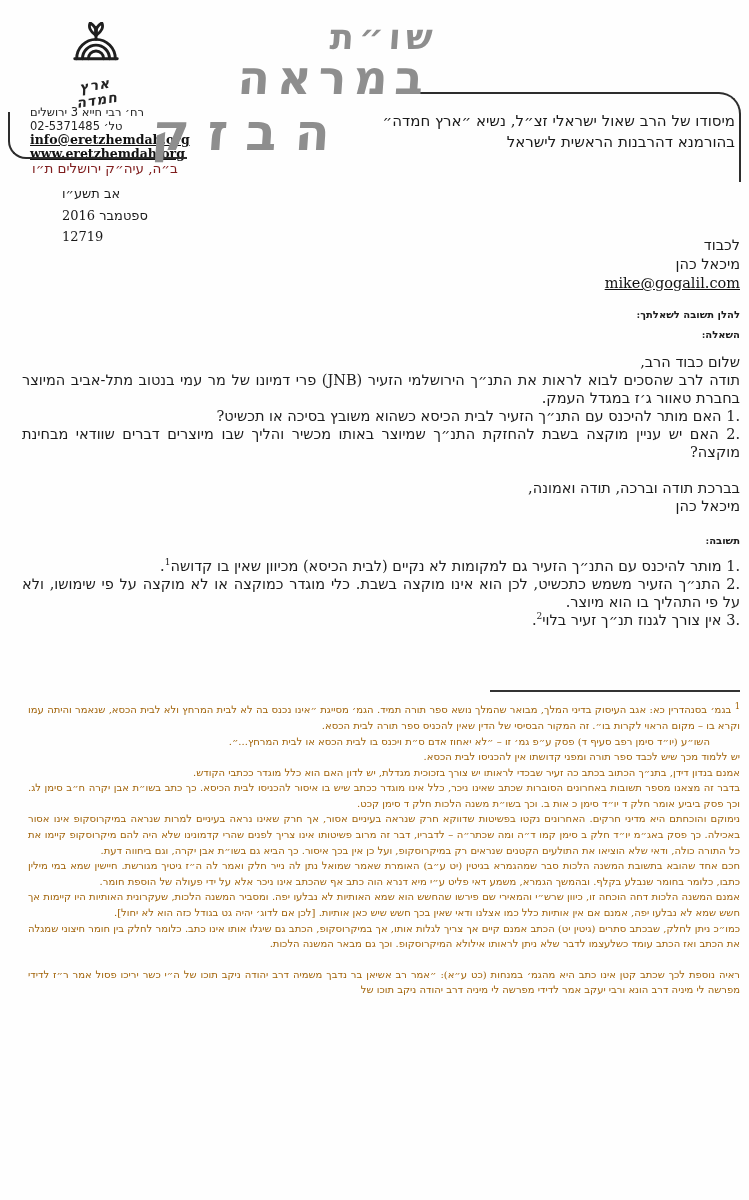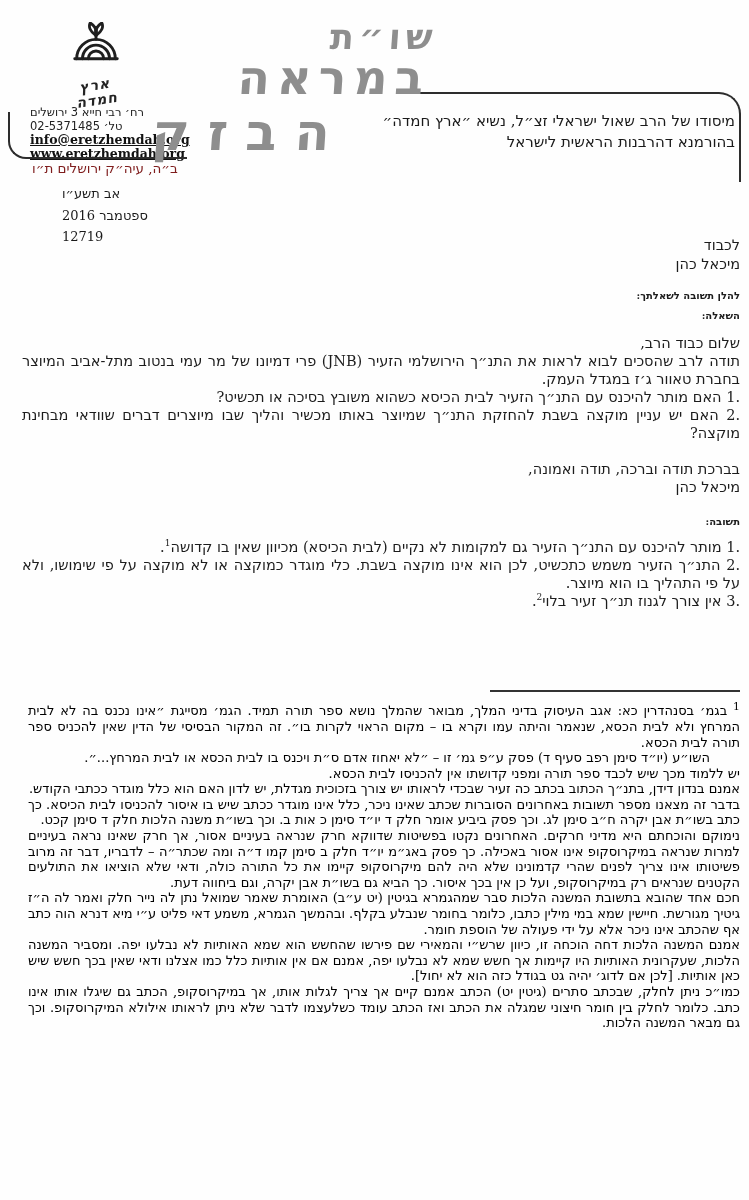--- a/index.html
+++ b/index.html
@@ -62,21 +62,21 @@
   .email{direction:ltr;unicode-bidi:embed;text-decoration:underline;color:#111;}
   .h-u{font-weight:bold;font-size:10px;line-height:20px;}
   .sp8{height:8px;} .sp12{height:12px;} .sp16{height:16px;} .sp18{height:18px;} .sp6{height:6px;}
   .num{direction:ltr;unicode-bidi:embed;}
   sup.fnref{font-size:9px;line-height:0;}
   
   .fn-sep{position:absolute;right:9px;top:690px;width:250px;border-top:2px solid #333;}
   .footnotes{
     position:absolute;left:28px;right:9px;top:699px;
     direction:rtl;text-align:justify;
-    font-size:13px;line-height:15.6px;color:#000000;
+    font-size:10px;line-height:15.6px;color:#a16207;
   }
   .footnotes p{margin:0;}
   .footnotes p.indent{text-indent:30px;}
   .footnotes p.gap{margin-top:15px;}
 </style>
 </head>
 <body>
 
 <div class="page">
 
@@ -123,20 +123,21 @@
     <div>אב תשע״ו</div>
     <div>ספטמבר 2016</div>
     <div>12719</div>
   </div>
 
   <div class="body">
 
     <div class="recipient">
       <p>לכבוד</p>
       <p>מיכאל כהן</p>
+      <p><span class="email">mike@gogalil.com</span></p>
     </div>
 
     <div class="sp12"></div>
 
     <p class="h-u">להלן תשובה לשאלתך:</p>
     <p class="h-u">השאלה:</p>
 
     <div class="sp8"></div>
 
     <p>שלום כבוד הרב,</p>
@@ -167,15 +168,16 @@
   <div class="footnotes">
     <p><sup>1</sup> <span>בגמ׳ בסנהדרין כא: אגב העיסוק בדיני המלך, מבואר שהמלך נושא ספר תורה תמיד. הגמ׳ מסייגת ״אינו נכנס בה לא לבית המרחץ ולא לבית הכסא, שנאמר והיתה עמו וקרא בו – מקום הראוי לקרות בו״. זה המקור הבסיסי של הדין שאין להכניס ספר תורה לבית הכסא.</span></p>
     <p class="indent">השו״ע (יו״ד סימן רפב סעיף ד) פסק ע״פ גמ׳ זו – ״לא יאחוז אדם ס״ת ויכנס בו לבית הכסא או לבית המרחץ...״.</p>
     <p>יש ללמוד מכך שיש לכבד ספר תורה ומפני קדושתו אין להכניסו לבית הכסא.</p>
     <p>אמנם בנדון דידן, בתנ״ך הכתוב בכתב כה זעיר שבכדי לראותו יש צורך בזכוכית מגדלת, יש לדון האם הוא כלל מוגדר ככתבי הקודש.</p>
     <p>בדבר זה מצאנו מספר תשובות באחרונים הסוברות שכתב שאינו ניכר, כלל אינו מוגדר ככתב שיש בו איסור להכניסו לבית הכיסא. כך כתב בשו״ת אבן יקרה ח״ב סימן לג. וכך פסק ביביע אומר חלק ד יו״ד סימן כ אות ב. וכך בשו״ת משנה הלכות חלק ד סימן קכט.</p>
     <p>נימוקם והוכחתם היא מדיני חרקים. האחרונים נקטו בפשיטות שדווקא חרק שנראה בעיניים אסור, אך חרק שאינו נראה בעיניים למרות שנראה במיקרוסקופ אינו אסור באכילה. כך פסק באג״מ יו״ד חלק ב סימן קמו ד״ה ומה שכתר״ה – לדבריו, דבר זה מרוב פשיטותו אינו צריך לפנים שהרי קדמונינו שלא היה להם מיקרוסקופ קיימו את כל התורה כולה, ודאי שלא הוציאו את התולעים הקטנים שנראים רק במיקרוסקופ, ועל כן אין בכך איסור. כך הביא גם בשו״ת אבן יקרה, וגם ביחווה דעת.</p>
     <p>חכם אחד שהובא בתשובת המשנה הלכות סבר שמהגמרא בגיטין (יט ע״ב) האומרת שאמר שמואל נתן לה נייר חלק ואמר לה ה״ז גיטיך מגורשת. חיישין שמא במי מילין כתבו, כלומר בחומר שנבלע בקלף. ובהמשך הגמרא, משמע דאי פליט ע״י מיא דנרא הוה כתב אף שהכתב אינו ניכר אלא על ידי פעולה של הוספת חומר.</p>
     <p>אמנם המשנה הלכות דחה הוכחה זו, כיוון שרש״י והמאירי שם פירשו שהחשש הוא שמא האותיות לא נבלעו יפה. ומסביר המשנה הלכות, שעקרונית האותיות היו קיימות אך חשש שמא לא נבלעו יפה, אמנם אם אין אותיות כלל כמו אצלנו ודאי שאין בכך חשש שיש כאן אותיות. [לכן אם לדוג׳ יהיה גט בגודל כזה הוא לא יחול].</p>
     <p>כמו״כ ניתן לחלק, שבכתב סתרים (גיטין יט) הכתב אמנם קיים אך צריך לגלות אותו, אך במיקרוסקופ, הכתב גם שיגלו אותו אינו כתב. כלומר לחלק בין חומר חיצוני שמגלה את הכתב ואז הכתב עומד כשלעצמו לדבר שלא ניתן לראותו אילולא המיקרוסקופ. וכך גם מבאר המשנה הלכות.</p>
+    <p class="gap">ראיה נוספת לכך שכתב קטן אינו כתב היא מהגמ׳ במנחות (כט ע״א): ״אמר רב אשיאן בר נדבך משמיה דרב יהודה ניקב תוכו של ה״י כשר יריכו פסול אמר ר״ז לדידי מפרשה לי מיניה דרב הונא ורבי יעקב אמר לדידי מפרשה לי מיניה דרב יהודה ניקב תוכו של</p>
   </div>
 
 </div>
 
 </body></html>

